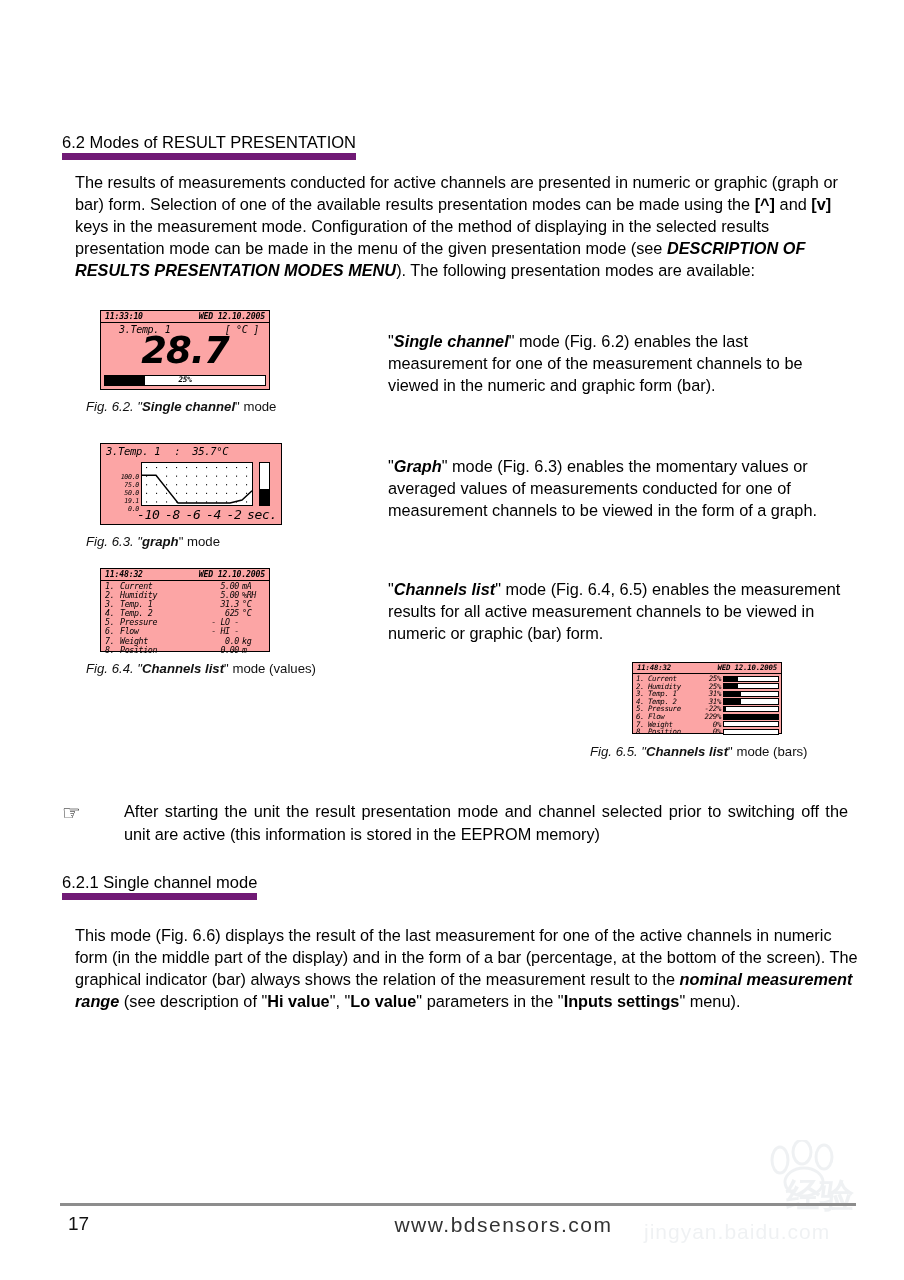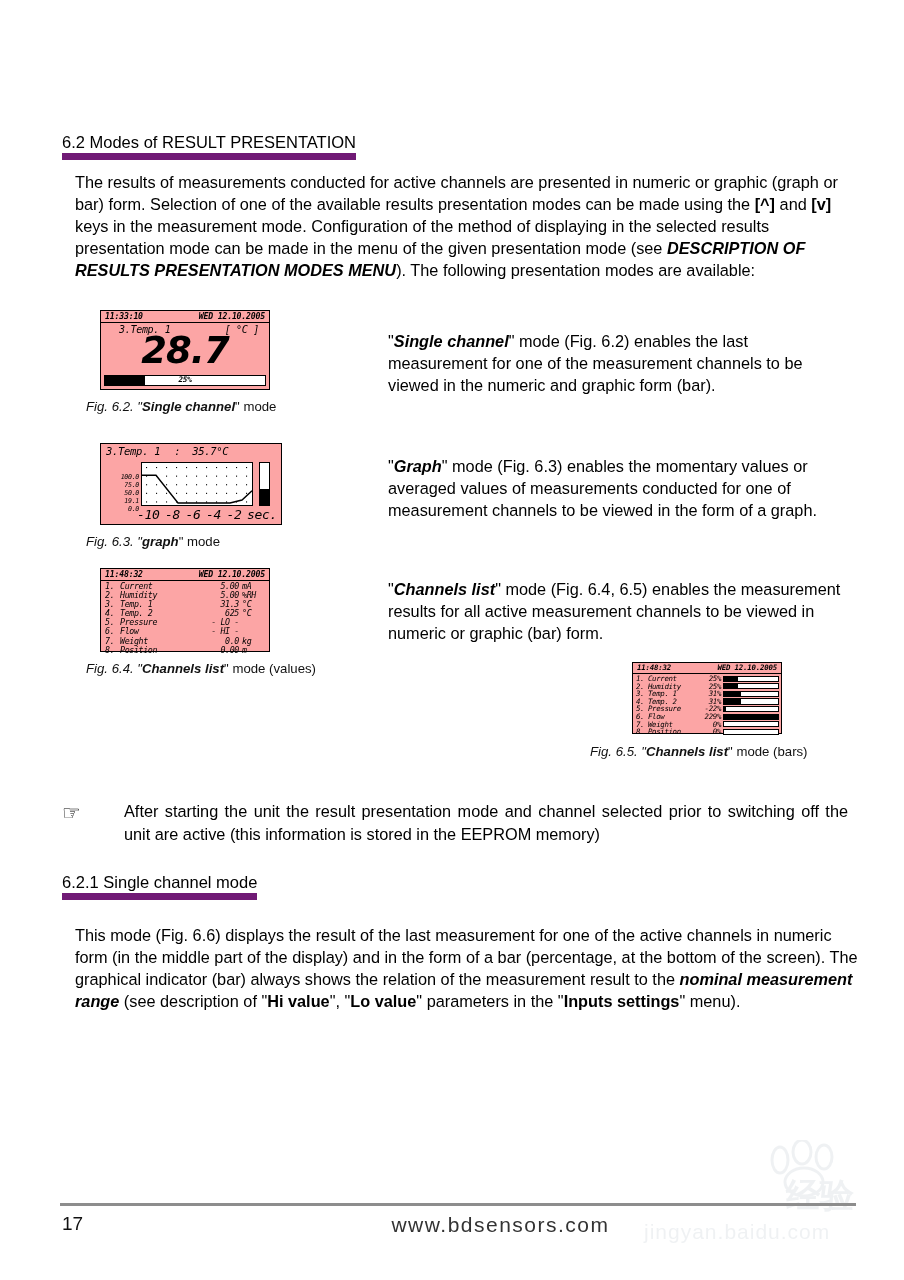--- a/index.html
+++ b/index.html
@@ -331,21 +331,21 @@
   .footer-rule {
     position: absolute;
     left: 60px;
     right: 48px;
     top: 1203px;
     height: 3px;
     background: #8d8d8d;
   }
   .footer {
     position: absolute;
-    left: 62px;
+    left: 68px;
     right: 55px;
     top: 1213px;
     display: flex;
     align-items: baseline;
   }
   .footer-page {
     font-size: 19px;
     color: #111;
   }
   .footer-site {

